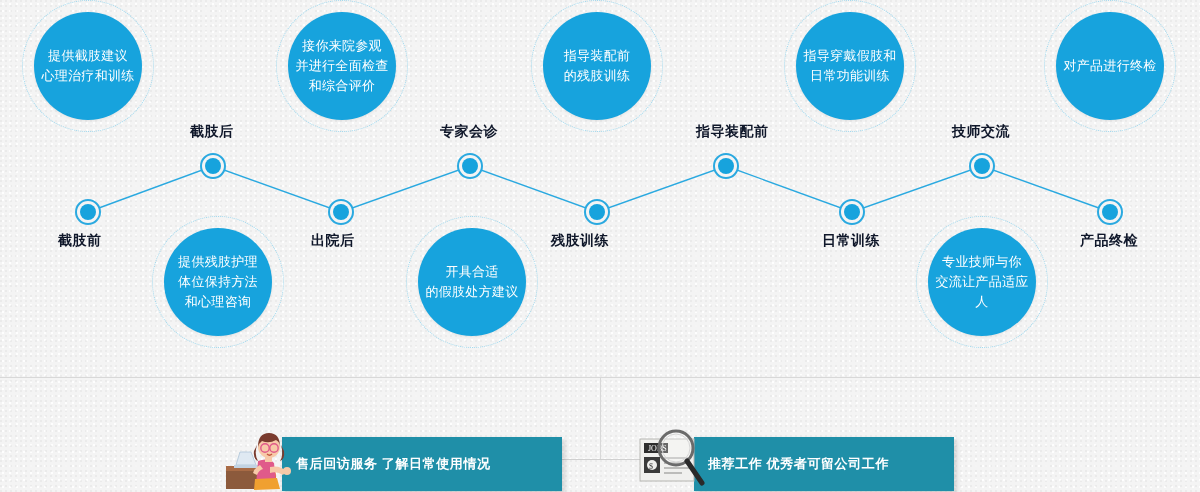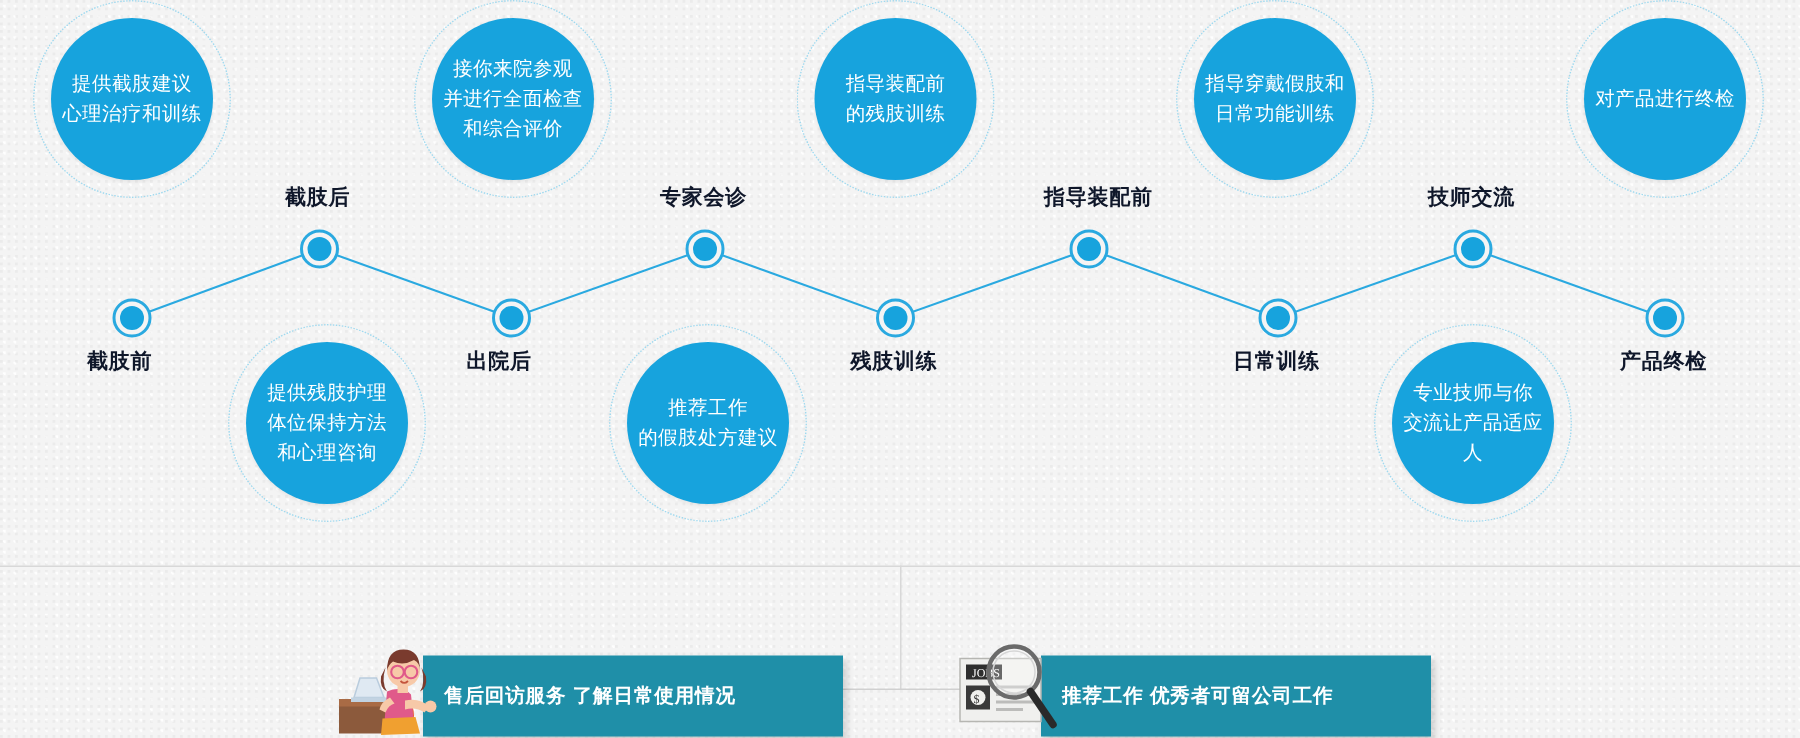--- a/index.html
+++ b/index.html
@@ -186,21 +186,21 @@
     </div>
   </div>
 
   <div class="bubble" style="left:1044px; top:0px;">
     <div class="bubble-inner">
       <span class="bubble-text">对产品进行终检</span>
     </div>
   </div>
   <div class="bubble" style="left:406px; top:216px;">
     <div class="bubble-inner">
-      <span class="bubble-text">推荐工作
+      <span class="bubble-text">开具合适
 的假肢处方建议</span>
     </div>
   </div>
   <div class="bubble" style="left:916px; top:216px;">
     <div class="bubble-inner">
       <span class="bubble-text">专业技师与你
 交流让产品适应人</span>
     </div>
   </div>
 
@@ -211,21 +211,21 @@
   <div class="node" style="left:584px; top:199px;"></div>
   <div class="node" style="left:713px; top:153px;"></div>
   <div class="node" style="left:839px; top:199px;"></div>
   <div class="node" style="left:969px; top:153px;"></div>
   <div class="node" style="left:1097px;top:199px;"></div>
 
   <div class="node-label" style="left:58px;  top:232px;">截肢前</div>
   <div class="node-label" style="left:190px; top:123px;">截肢后</div>
   <div class="node-label" style="left:311px; top:232px;">出院后</div>
   <div class="node-label" style="left:440px; top:123px;">专家会诊</div>
-  <div class="node-label" style="left:567px; top:232px;font-family:Liberation Mono, monospace;">残肢训练</div>
+  <div class="node-label" style="left:551px; top:232px;font-family:Liberation Mono, monospace;">残肢训练</div>
   <div class="node-label" style="left:696px; top:123px;">指导装配前</div>
   <div class="node-label" style="left:822px; top:232px;">日常训练</div>
   <div class="node-label" style="left:952px; top:123px;">技师交流</div>
   <div class="node-label" style="left:1080px;top:232px;">产品终检</div>
 
   <div class="divider-h"></div>
   <div class="divider-v"></div>
   <div class="connector-h" style="left:562px; width:38px;"></div>
   <div class="connector-h" style="left:600px; width:96px;"></div>
 

